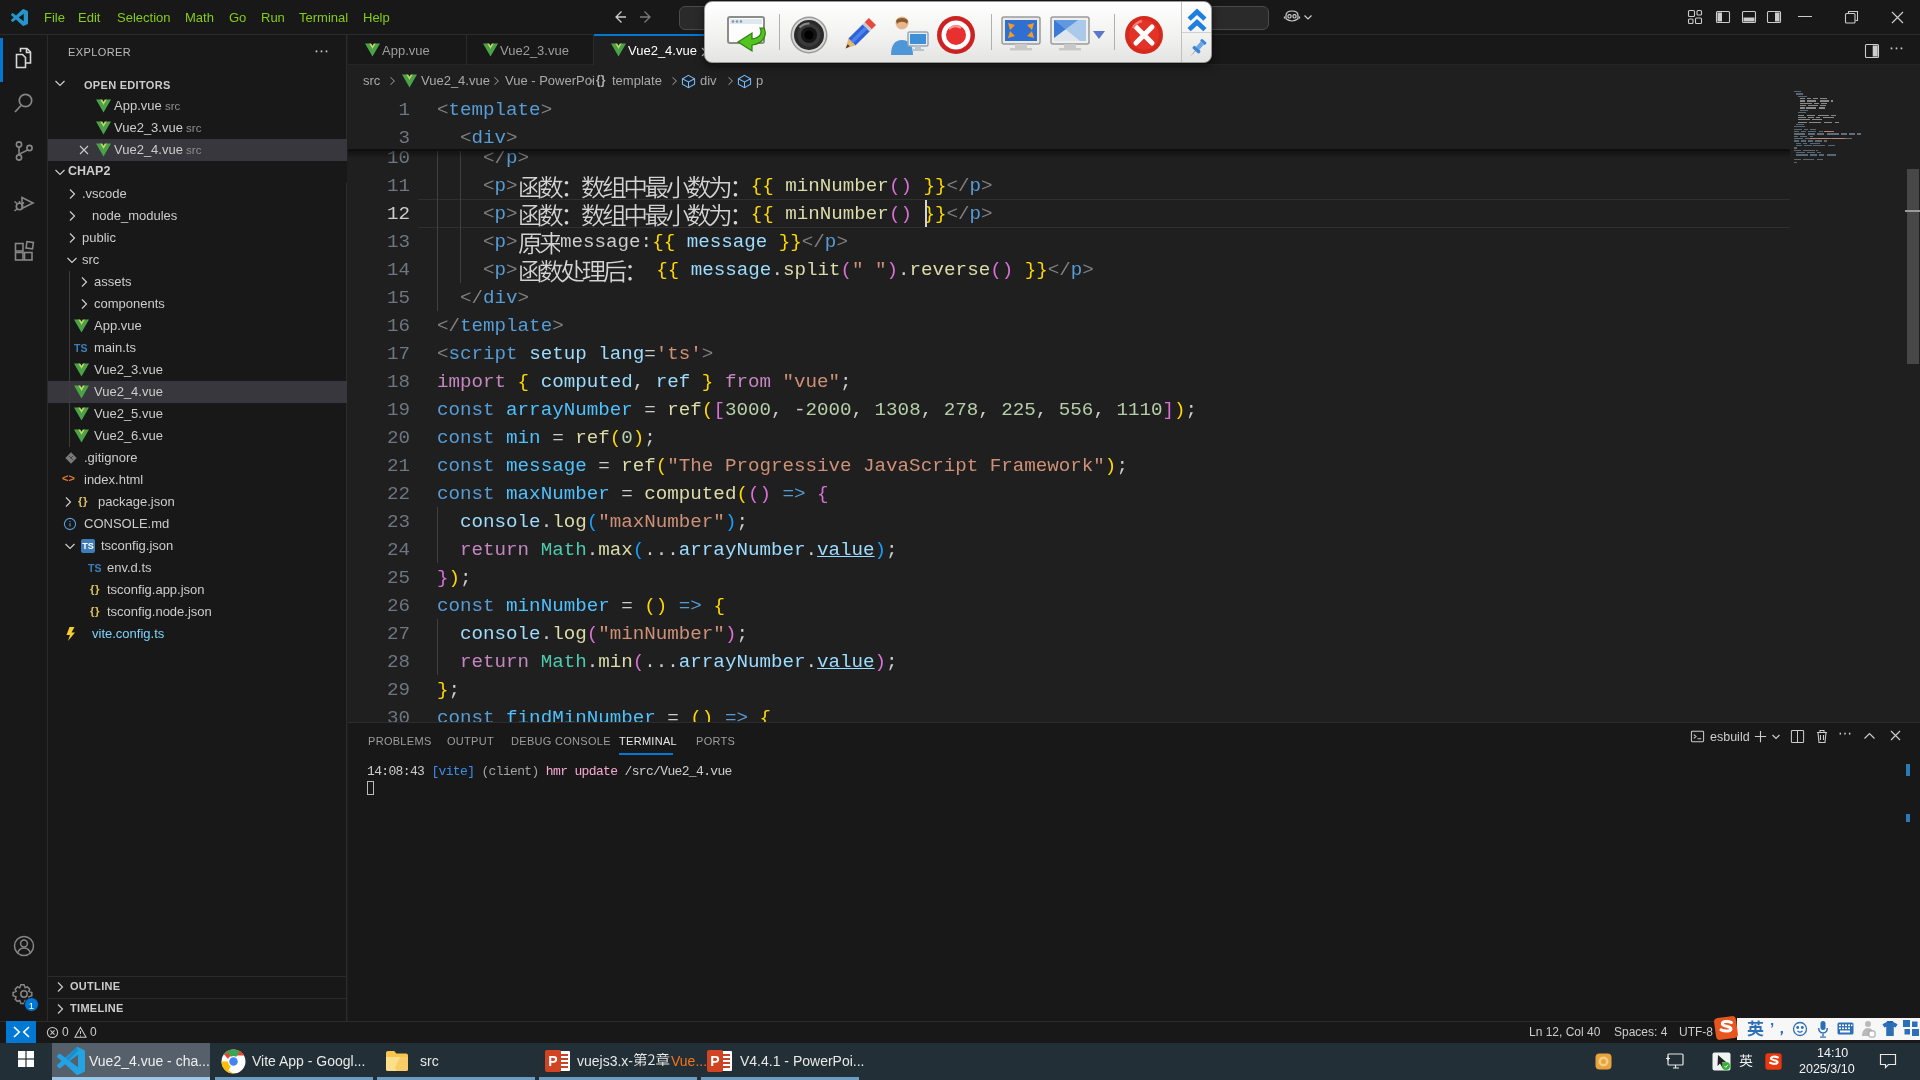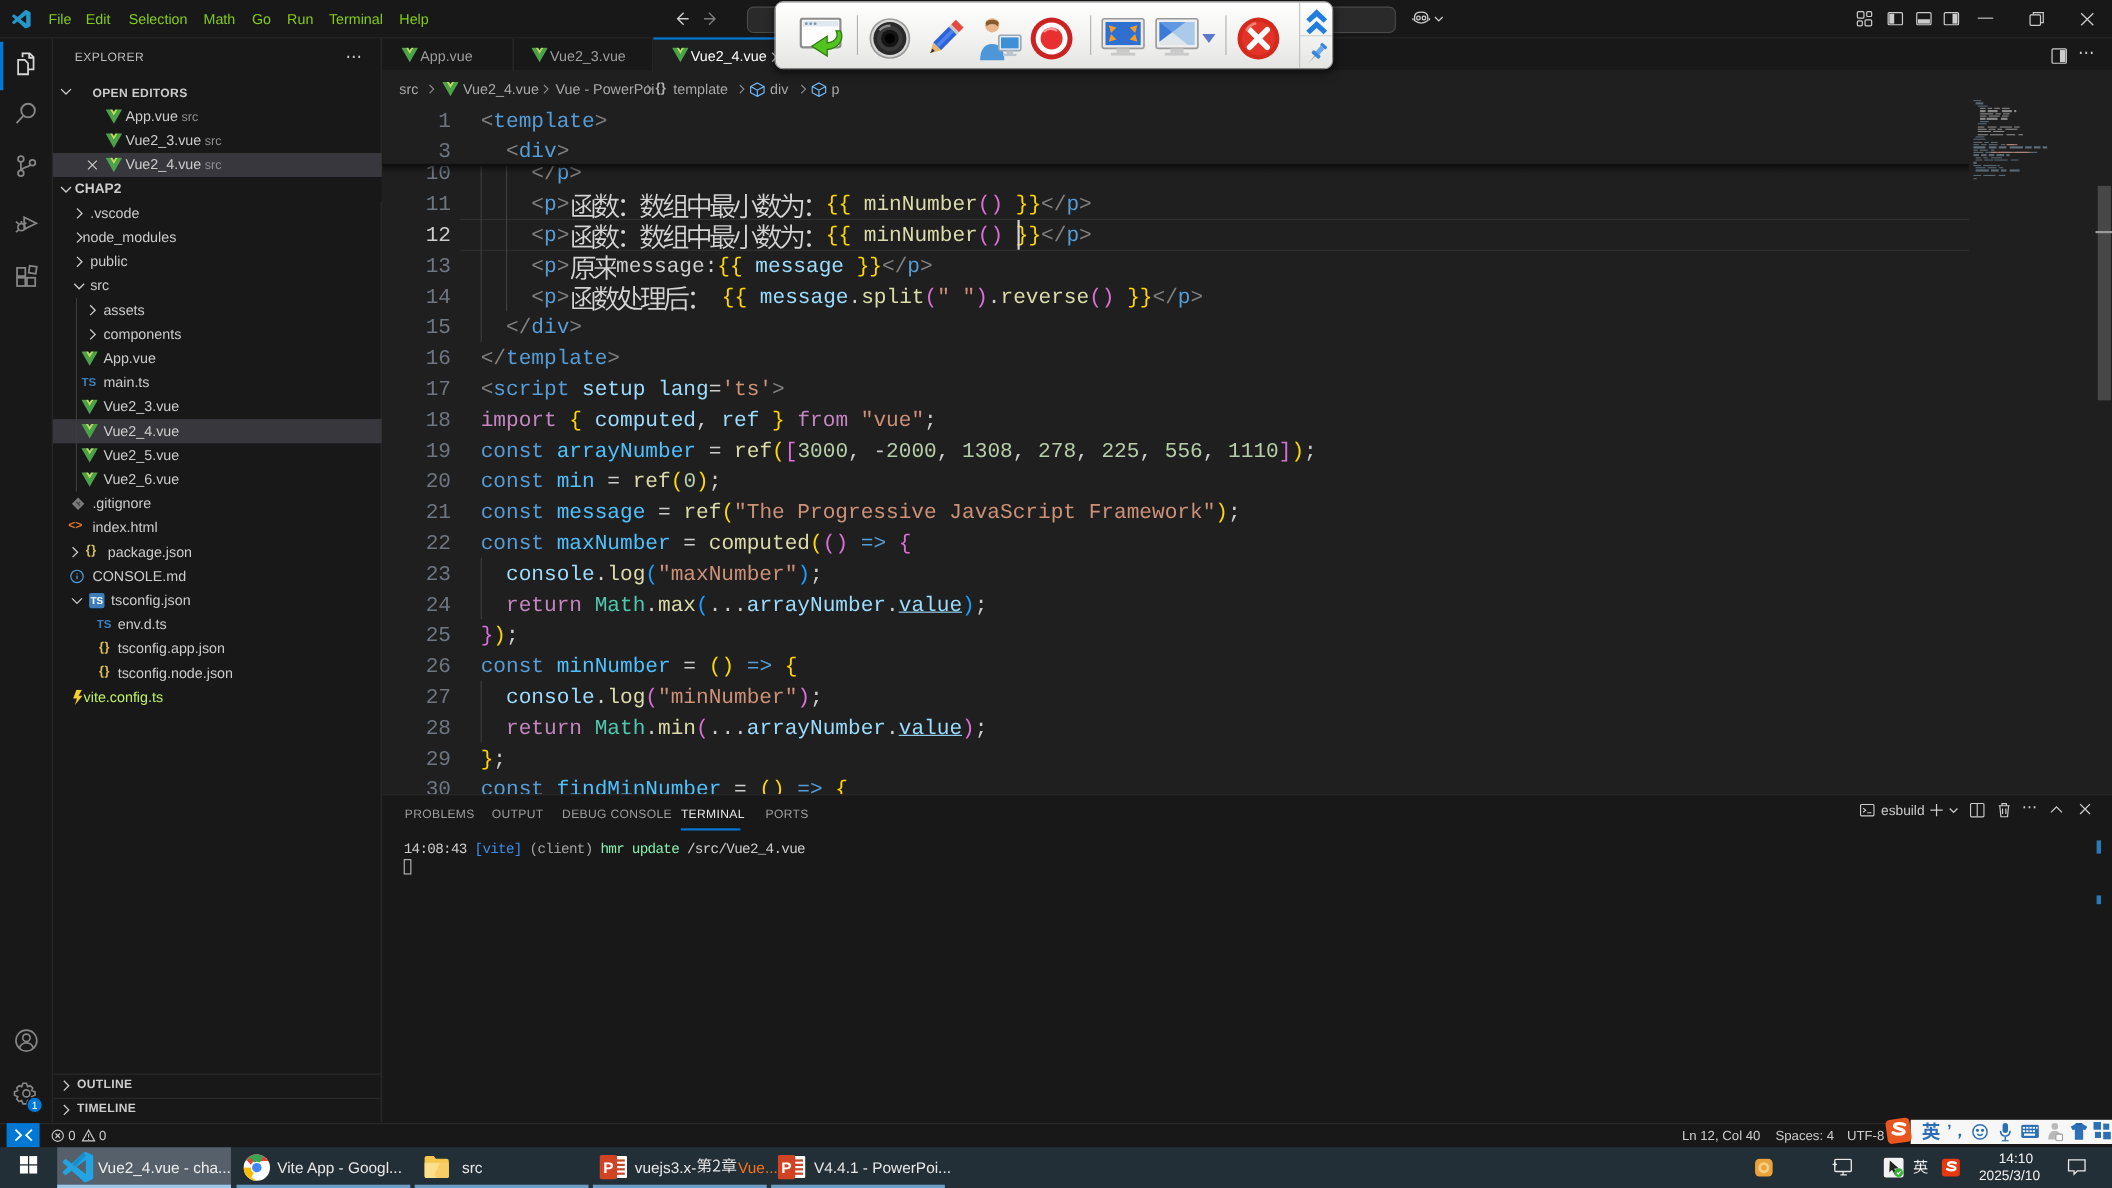--- a/index.html
+++ b/index.html
@@ -104,21 +104,21 @@
       <path d="M3.5 6 8 10.5 12.5 6"></path>
     </svg>
 <div class="abs" style="left:68px;top:164px;color:#cccccc;font-size:12.5px;font-weight:bold">CHAP2</div>
 <svg class="abs" style="left:64px;top:186px" width="16" height="16" viewBox="0 0 16 16" fill="none" stroke="#cccccc" stroke-width="1.2">
       <path d="M6 3.5 10.5 8 6 12.5"></path>
     </svg>
 <div class="abs" style="left:82px;top:186px;color:#cccccc;font-size:13px">.vscode</div>
 <svg class="abs" style="left:64px;top:208px" width="16" height="16" viewBox="0 0 16 16" fill="none" stroke="#cccccc" stroke-width="1.2">
       <path d="M6 3.5 10.5 8 6 12.5"></path>
     </svg>
-<div class="abs" style="left:75px;top:208px;color:#cccccc;font-size:13px">node_modules</div>
+<div class="abs" style="left:92px;top:208px;color:#cccccc;font-size:13px">node_modules</div>
 <svg class="abs" style="left:64px;top:230px" width="16" height="16" viewBox="0 0 16 16" fill="none" stroke="#cccccc" stroke-width="1.2">
       <path d="M6 3.5 10.5 8 6 12.5"></path>
     </svg>
 <div class="abs" style="left:82px;top:230px;color:#cccccc;font-size:13px">public</div>
 <svg class="abs" style="left:64px;top:252px" width="16" height="16" viewBox="0 0 16 16" fill="none" stroke="#cccccc" stroke-width="1.2">
       <path d="M3.5 6 8 10.5 12.5 6"></path>
     </svg>
 <div class="abs" style="left:82px;top:252px;color:#cccccc;font-size:13px">src</div>
 <svg class="abs" style="left:76px;top:274px" width="16" height="16" viewBox="0 0 16 16" fill="none" stroke="#cccccc" stroke-width="1.2">
       <path d="M6 3.5 10.5 8 6 12.5"></path>
@@ -180,21 +180,21 @@
 <div class="abs" style="left:101px;top:538px;color:#cccccc;font-size:13px">tsconfig.json</div>
 <div class="abs" style="left:88px;top:561px;color:#3d7eba;font-size:10.5px;font-weight:bold;line-height:14px">TS</div>
 <div class="abs" style="left:107px;top:560px;color:#cccccc;font-size:13px">env.d.ts</div>
 <div class="abs" style="left:90px;top:582px;color:#d8c060;font-size:11.5px;font-weight:bold;line-height:15px;letter-spacing:0.5px">{}</div>
 <div class="abs" style="left:107px;top:582px;color:#cccccc;font-size:13px">tsconfig.app.json</div>
 <div class="abs" style="left:90px;top:604px;color:#d8c060;font-size:11.5px;font-weight:bold;line-height:15px;letter-spacing:0.5px">{}</div>
 <div class="abs" style="left:107px;top:604px;color:#cccccc;font-size:13px">tsconfig.node.json</div>
 <svg class="abs" style="left:64px;top:627px" width="13" height="14" viewBox="0 0 13 14">
       <path d="M5.5 0h5L7.5 5.5H11L4 14l2-6H2.5z" fill="#f5cd2f"></path>
     </svg>
-<div class="abs" style="left:76px;top:626px;color:#bef264;font-size:13px">vite.config.ts</div>
+<div class="abs" style="left:92px;top:626px;color:#7dd3fc;font-size:13px">vite.config.ts</div>
 <div class="abs" style="left:69px;top:271px;width:1px;height:176px;background:#3c3c3c"></div>
 <div class="abs" style="left:48px;top:976px;width:299px;height:1px;background:#2b2b2b"></div>
 <svg class="abs" style="left:52px;top:979px" width="16" height="16" viewBox="0 0 16 16" fill="none" stroke="#cccccc" stroke-width="1.2">
       <path d="M6 3.5 10.5 8 6 12.5"></path>
     </svg>
 <div class="abs" style="left:70px;top:980px;color:#cccccc;font-size:11px;font-weight:bold;letter-spacing:.3px">OUTLINE</div>
 <div class="abs" style="left:48px;top:998px;width:299px;height:1px;background:#2b2b2b"></div>
 <svg class="abs" style="left:52px;top:1001px" width="16" height="16" viewBox="0 0 16 16" fill="none" stroke="#cccccc" stroke-width="1.2">
       <path d="M6 3.5 10.5 8 6 12.5"></path>
     </svg>
@@ -486,21 +486,21 @@
 <svg class="abs" style="left:1815px;top:729px" width="14" height="15" viewBox="0 0 14 15" fill="none" stroke="#cccccc" stroke-width="1.1">
       <path d="M2 3.5h10M5 3.5v-2h4v2M3 3.5l1 10h6l1-10M5.5 6v5M8.5 6v5"></path>
     </svg>
 <div class="abs" style="left:1838px;top:725px;color:#cccccc;font-size:14px;letter-spacing:1px">⋯</div>
 <svg class="abs" style="left:1863px;top:731px" width="13" height="10" viewBox="0 0 13 10" fill="none" stroke="#cccccc" stroke-width="1.2">
       <path d="M1.5 7.5 6.5 2.5 11.5 7.5"></path>
     </svg>
 <svg class="abs" style="left:1889px;top:729px" width="13" height="13" viewBox="0 0 13 13" stroke="#cccccc" stroke-width="1.2">
       <path d="M2 2l9 9M11 2l-9 9"></path>
     </svg>
-<div class="abs mono" style="left:367px;top:764px;font-size:13px;letter-spacing:-0.65px;color:#ccc;white-space:pre"><span style="color:#cccccc">14:08:43 </span><span style="color:#3b8eea">[vite]</span><span style="color:#a3a3a3"> (client)</span><span style="color:#86efac"> hmr update </span><span style="color:#cccccc">/src/Vue2_4.vue</span></div>
+<div class="abs mono" style="left:367px;top:764px;font-size:13px;letter-spacing:-0.65px;color:#ccc;white-space:pre"><span style="color:#cccccc">14:08:43 </span><span style="color:#3b8eea">[vite]</span><span style="color:#a3a3a3"> (client)</span><span style="color:#f9a8d4"> hmr update </span><span style="color:#cccccc">/src/Vue2_4.vue</span></div>
 <div class="abs" style="left:367px;top:781px;width:7px;height:14px;border:1px solid #bbbbbb"></div>
 <div class="abs" style="left:1906px;top:764px;width:4px;height:12px;background:#2a7ab8"></div>
 <div class="abs" style="left:1906px;top:814px;width:4px;height:8px;background:#2a7ab8"></div>
 <div class="abs" style="left:0;top:1021px;width:1920px;height:22px;background:#181818;border-top:1px solid #2b2b2b"></div>
 <div class="abs" style="left:6px;top:1021px;width:30px;height:22px;background:#0078d4"></div>
 <svg class="abs" style="left:13px;top:1026px" width="17" height="12" viewBox="0 0 17 12" fill="none" stroke="#ffffff" stroke-width="1.7">
       <path d="M1 1l5.2 5L1 11M16 1l-5.2 5 5.2 5"></path>
     </svg>
 <svg class="abs" style="left:46px;top:1026px" width="13" height="13" viewBox="0 0 14 14" fill="none" stroke="#cccccc" stroke-width="1.1">
       <circle cx="7" cy="7" r="5.5"></circle>

